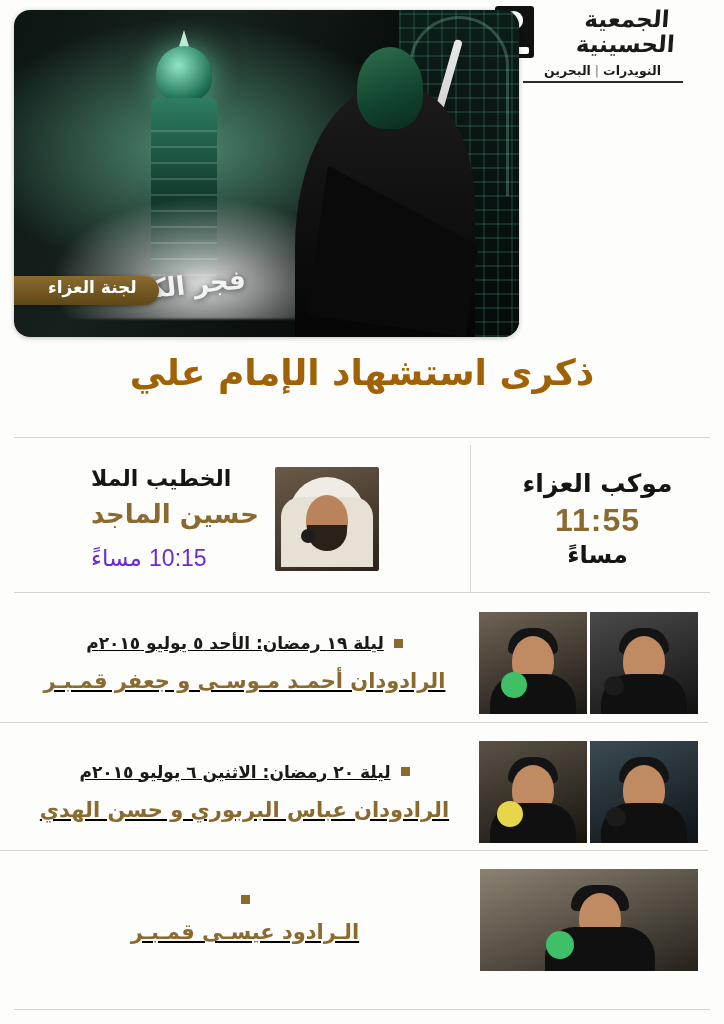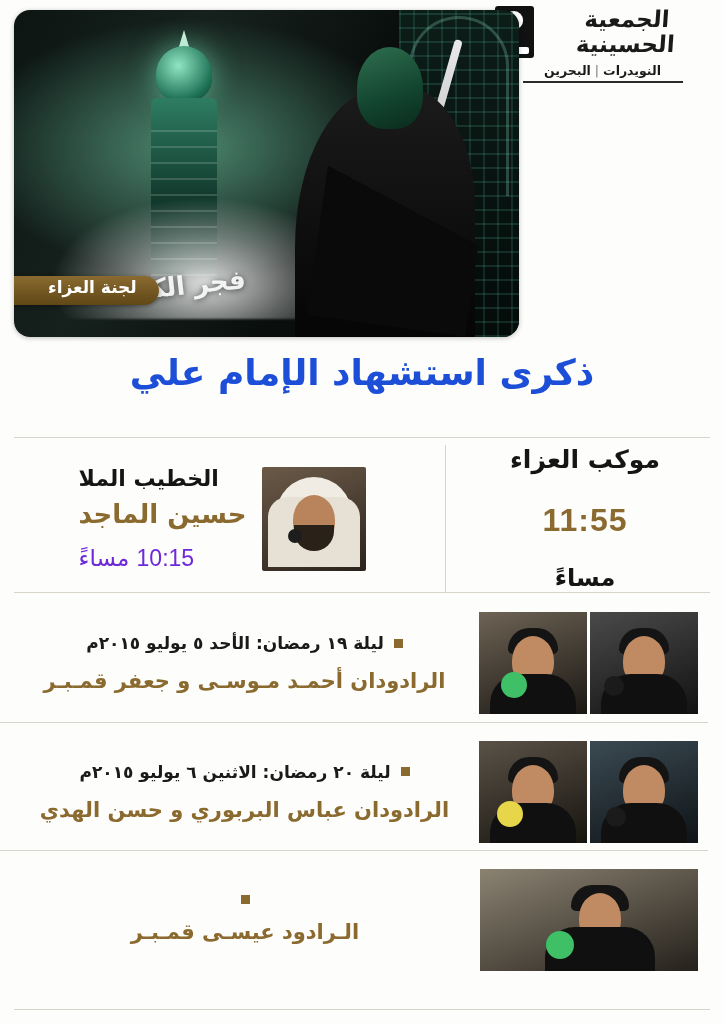--- a/index.html
+++ b/index.html
@@ -181,43 +181,43 @@
     box-shadow: 0 1px 4px rgba(0,0,0,.4);
   }
 
   
   .calli-title {
     position: absolute;
     top: 352px; left: 0; right: 0;
     text-align: center;
     font-size: 36px;
     font-weight: bold;
-    color: #1d4ed8;
+    color: #a16207;
     letter-spacing: -2px;
     line-height: 1.15;
     font-family: "DejaVu Sans", sans-serif;
   }
 
   
   .hr {
     position: absolute; left: 14px; right: 14px;
     height: 1px; background: #d8d4cc;
   }
 
   
   .inforow {
     position: absolute;
     top: 445px; left: 0; right: 0;
     height: 147px;
     display: flex;
     flex-direction: row;
   }
   .info-left {
-    width: 279px;
-    display: flex; flex-direction: column; align-items: center; justify-content: space-between;
+    width: 254px;
+    display: flex; flex-direction: column; align-items: center; justify-content: center;
     text-align: center;
     border-left: 1px solid #d8d4cc;
   }
   .info-left .lbl {
     font-size: 25px; font-weight: bold; color: #151515; margin-bottom: 4px;
   }
   .info-left .time {
     font-size: 32px; color: #8a6a2f; font-weight: bold; letter-spacing: 1px;
     font-family: "Liberation Sans", sans-serif;
   }
@@ -261,21 +261,21 @@
     width: 40px; height: 26px; border-radius: 0 0 20px 20px;
     background: #2a2119; z-index: 4;
   }
   .portrait .mic {
     position: absolute; left: 26px; top: 62px;
     width: 14px; height: 14px; border-radius: 50%;
     background: #1d1d1d; z-index: 5;
   }
 
   
-  .rows { position: absolute; top: 594px; left: 0; right: 16px; }
+  .rows { position: absolute; top: 594px; left: 0; right: 16px; text-decoration: underline; }
   .night-row {
     position: relative;
     height: 128px;
     padding: 10px 10px 0 10px;
     display: flex;
     flex-direction: row;
     align-items: center;
   }
   .night-row + .night-row { border-top: 1px solid #d8d4cc; }
   .thumbs { display: flex; flex-direction: row; gap: 3px; flex: 0 0 auto; }

